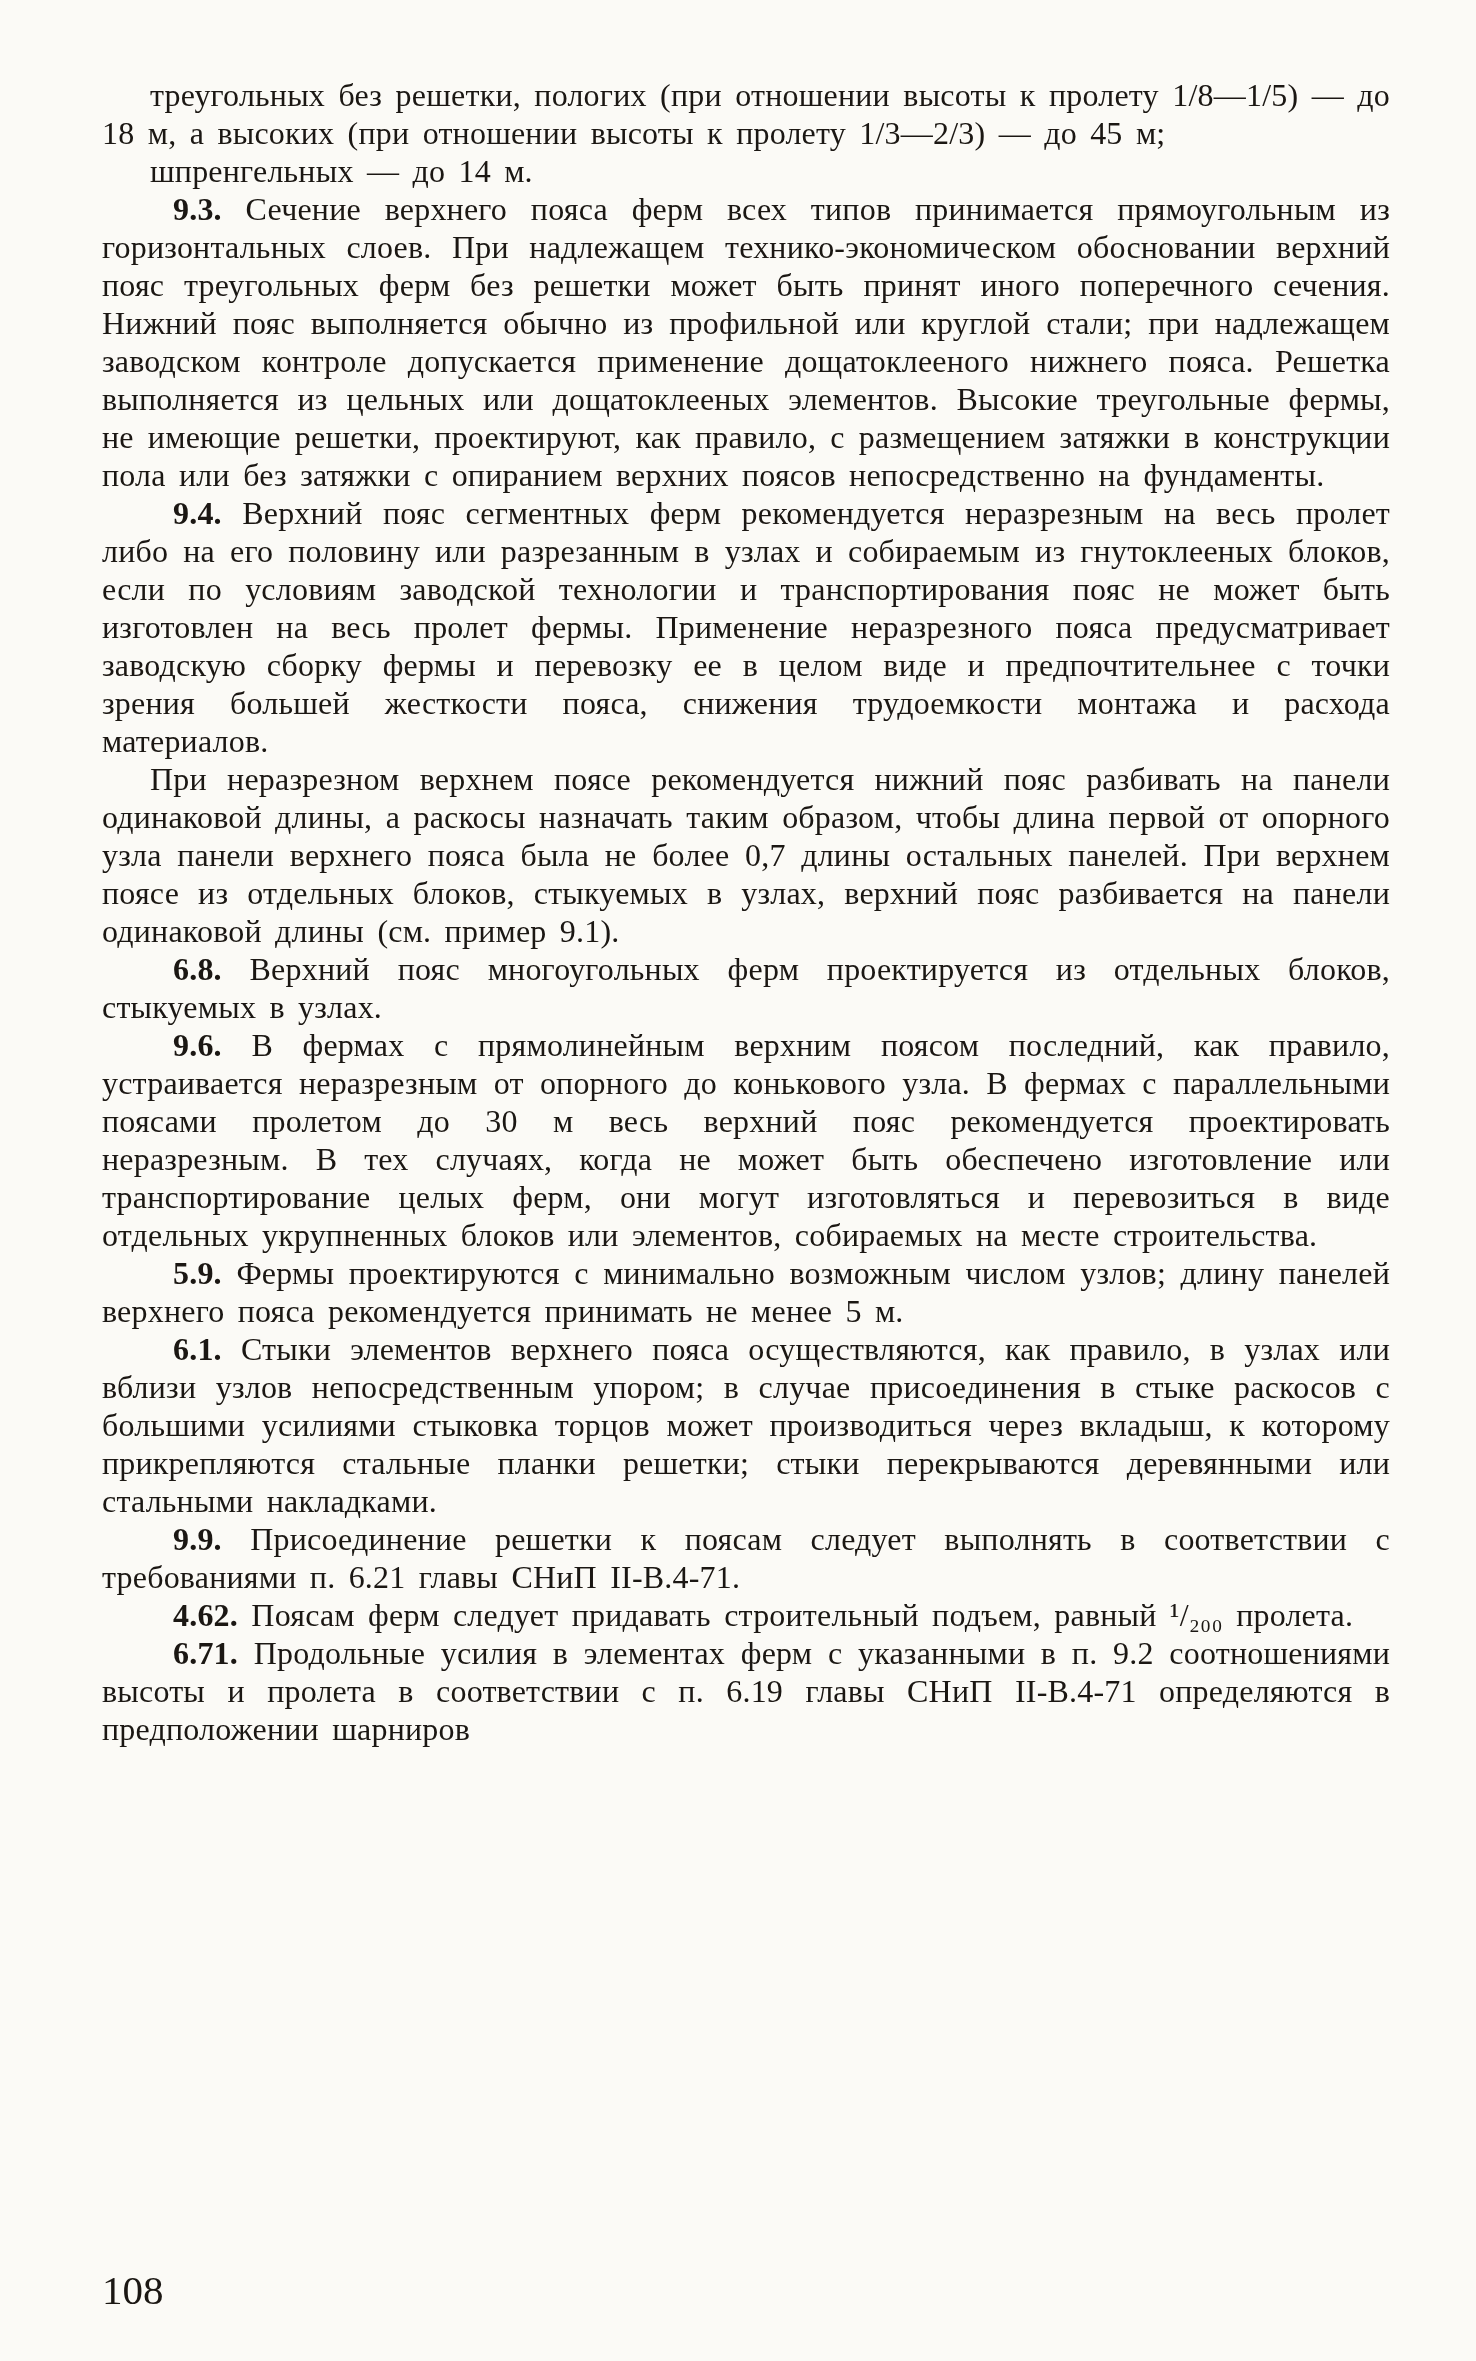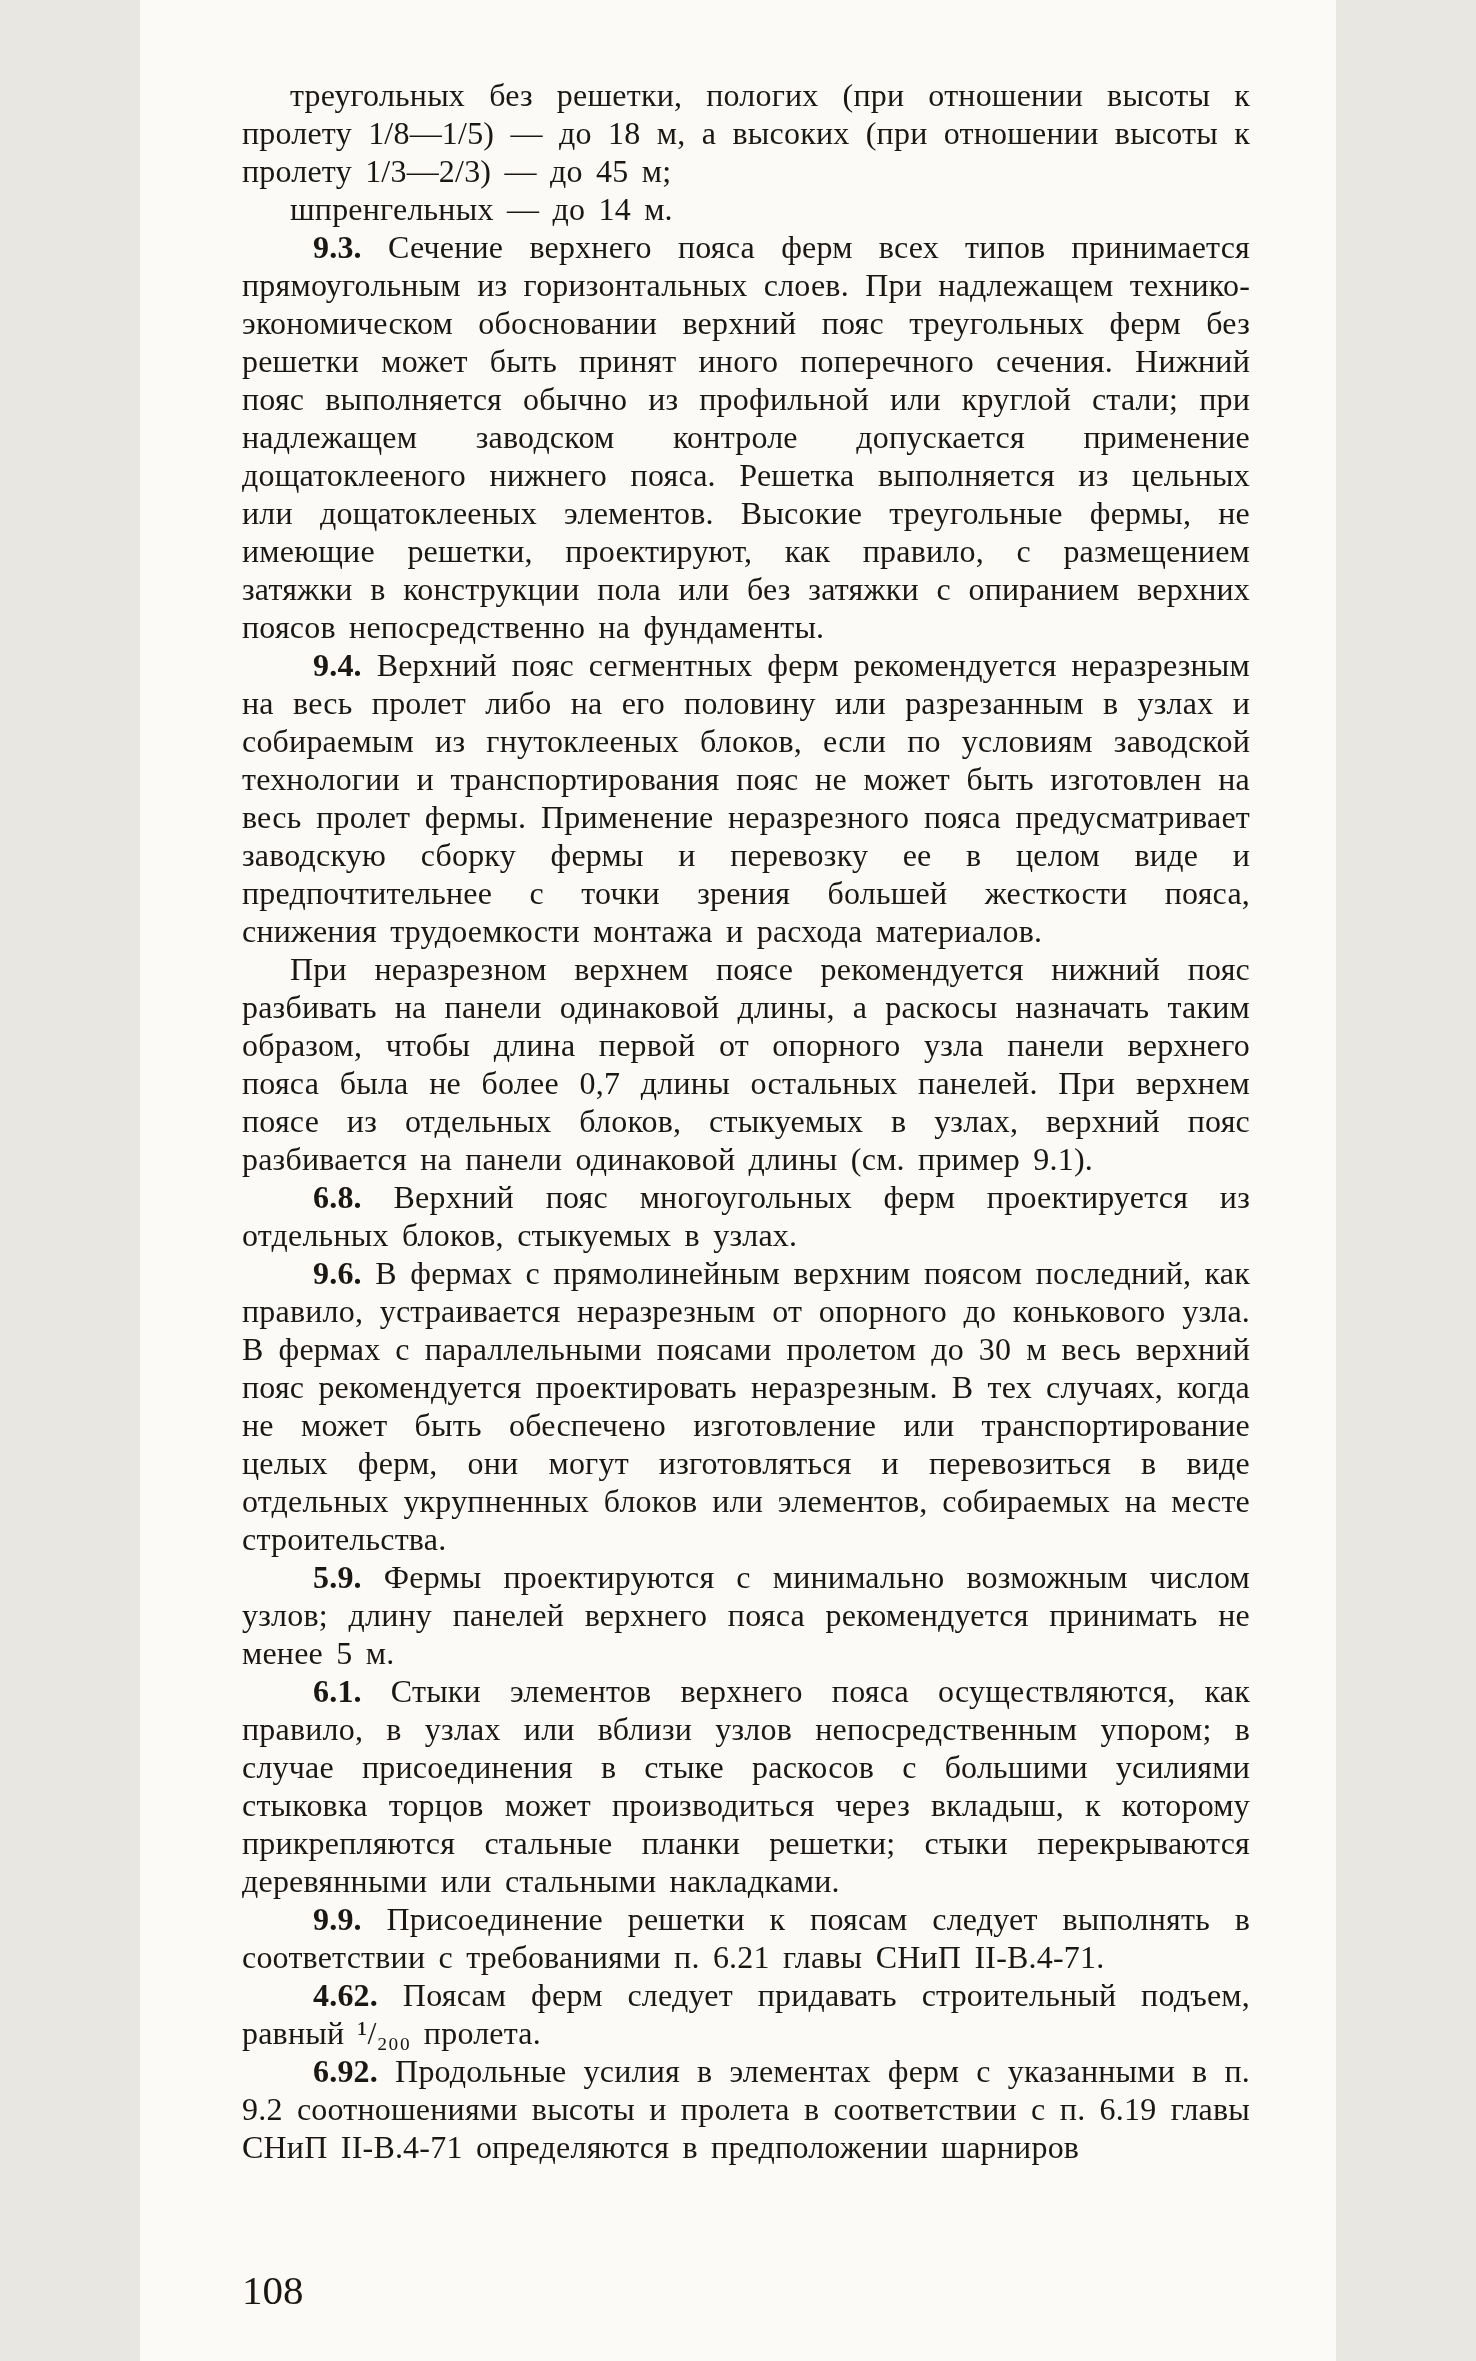--- a/index.html
+++ b/index.html
@@ -3,21 +3,21 @@
 <meta charset="utf-8">
 <title>Scanned document page</title>
 <style>
   html, body {
     margin: 0;
     padding: 0;
     background: #e9e7e2;
   }
   .page {
     position: relative;
-    width: 1196px;
+    width: 1476px;
     height: 2361px;
     margin: 0 auto;
     background: #fbfaf6;
     color: #1b1713;
     font-family: "Liberation Serif", "DejaVu Serif", serif;
     box-sizing: border-box;
     overflow: hidden;
   }
   .text-block {
     position: absolute;
@@ -56,18 +56,18 @@
       <p class="para">шпренгельных — до 14 м.</p>
       <p class="para"><b class="sec-num">9.3. </b>Сечение верхнего пояса ферм всех типов принимается прямоугольным из горизонтальных слоев. При надлежащем технико-экономическом обосновании верхний пояс треугольных ферм без решетки может быть принят иного поперечного сечения. Нижний пояс выполняется обычно из профильной или круглой стали; при надлежащем заводском контроле допускается применение дощатоклееного нижнего пояса. Решетка выполняется из цельных или дощатоклееных элементов. Высокие треугольные фермы, не имеющие решетки, проектируют, как правило, с размещением затяжки в конструкции пола или без затяжки с опиранием верхних поясов непосредственно на фундаменты.</p>
       <p class="para"><b class="sec-num">9.4. </b>Верхний пояс сегментных ферм рекомендуется неразрезным на весь пролет либо на его половину или разрезанным в узлах и собираемым из гнутоклееных блоков, если по условиям заводской технологии и транспортирования пояс не может быть изготовлен на весь пролет фермы. Применение неразрезного пояса предусматривает заводскую сборку фермы и перевозку ее в целом виде и предпочтительнее с точки зрения большей жесткости пояса, снижения трудоемкости монтажа и расхода материалов.</p>
       <p class="para">При неразрезном верхнем поясе рекомендуется нижний пояс разбивать на панели одинаковой длины, а раскосы назначать таким образом, чтобы длина первой от опорного узла панели верхнего пояса была не более 0,7 длины остальных панелей. При верхнем поясе из отдельных блоков, стыкуемых в узлах, верхний пояс разбивается на панели одинаковой длины (см. пример 9.1).</p>
       <p class="para"><b class="sec-num">6.8. </b>Верхний пояс многоугольных ферм проектируется из отдельных блоков, стыкуемых в узлах.</p>
       <p class="para"><b class="sec-num">9.6. </b>В фермах с прямолинейным верхним поясом последний, как правило, устраивается неразрезным от опорного до конькового узла. В фермах с параллельными поясами пролетом до 30 м весь верхний пояс рекомендуется проектировать неразрезным. В тех случаях, когда не может быть обеспечено изготовление или транспортирование целых ферм, они могут изготовляться и перевозиться в виде отдельных укрупненных блоков или элементов, собираемых на месте строительства.</p>
       <p class="para"><b class="sec-num">5.9. </b>Фермы проектируются с минимально возможным числом узлов; длину панелей верхнего пояса рекомендуется принимать не менее 5 м.</p>
       <p class="para"><b class="sec-num">6.1. </b>Стыки элементов верхнего пояса осуществляются, как правило, в узлах или вблизи узлов непосредственным упором; в случае присоединения в стыке раскосов с большими усилиями стыковка торцов может производиться через вкладыш, к которому прикрепляются стальные планки решетки; стыки перекрываются деревянными или стальными накладками.</p>
       <p class="para"><b class="sec-num">9.9. </b>Присоединение решетки к поясам следует выполнять в соответствии с требованиями п. 6.21 главы СНиП II-В.4-71.</p>
       <p class="para"><b class="sec-num">4.62. </b>Поясам ферм следует придавать строительный подъем, равный ¹/₂₀₀ пролета.</p>
-      <p class="para"><b class="sec-num">6.92. </b>Продольные усилия в элементах ферм с указанными в п. 9.2 соотношениями высоты и пролета в соответствии с п. 6.19 главы СНиП II-В.4-71 определяются в предположении шарниров</p>
+      <p class="para"><b class="sec-num">6.71. </b>Продольные усилия в элементах ферм с указанными в п. 9.2 соотношениями высоты и пролета в соответствии с п. 6.19 главы СНиП II-В.4-71 определяются в предположении шарниров</p>
     </main>
   <footer class="page-footer">
     <span>108</span>
   </footer>
 </div>
 
 </body></html>

